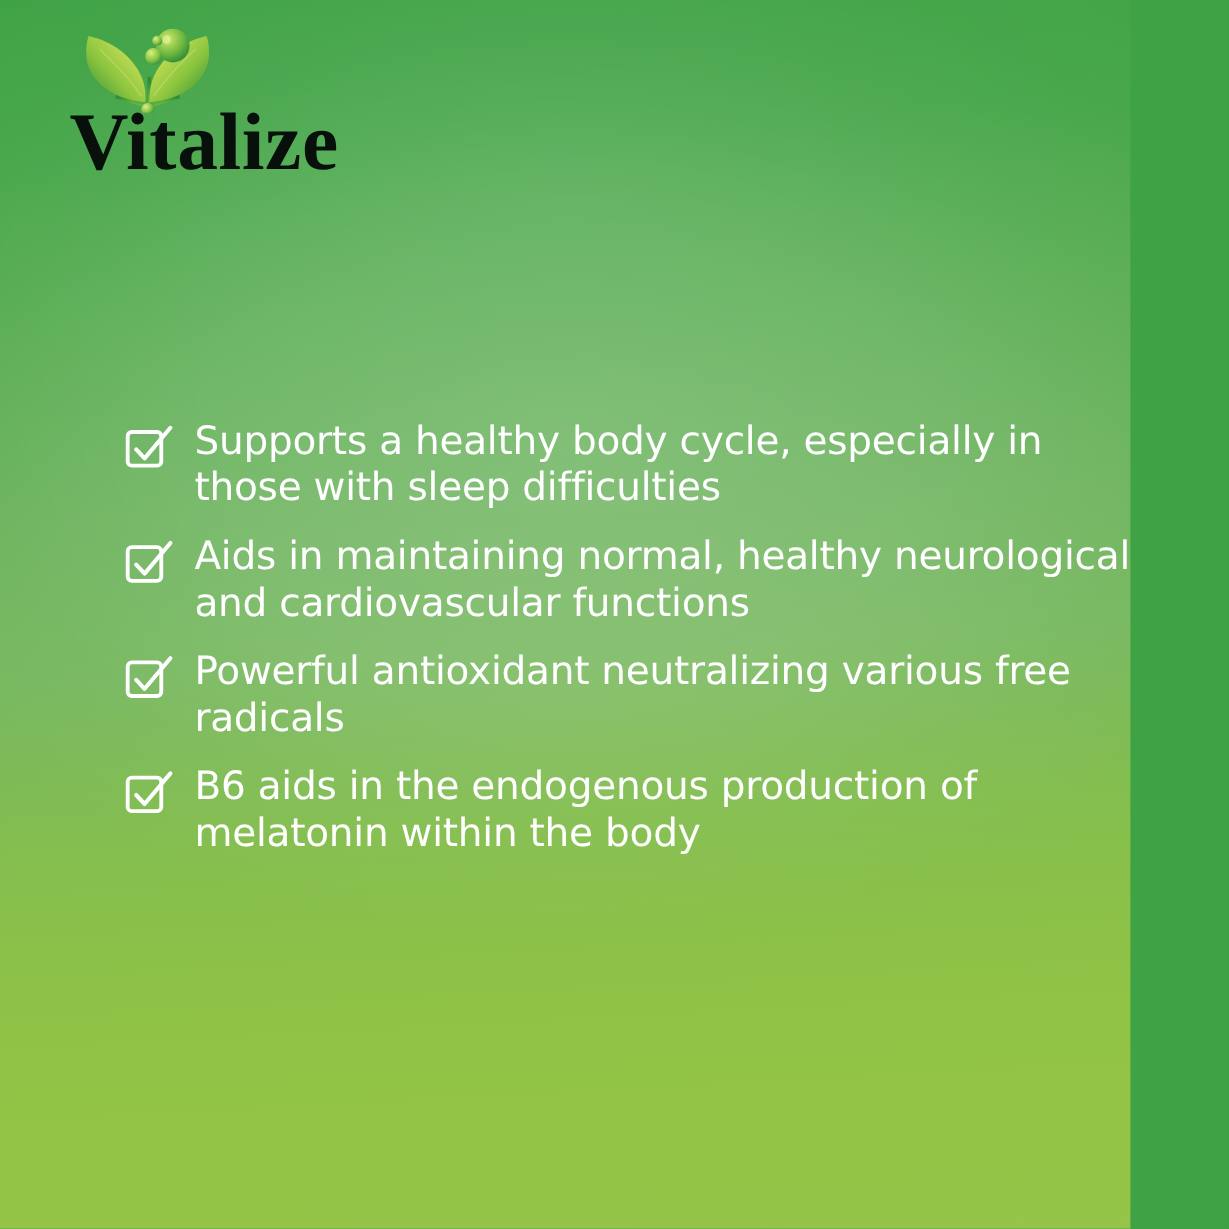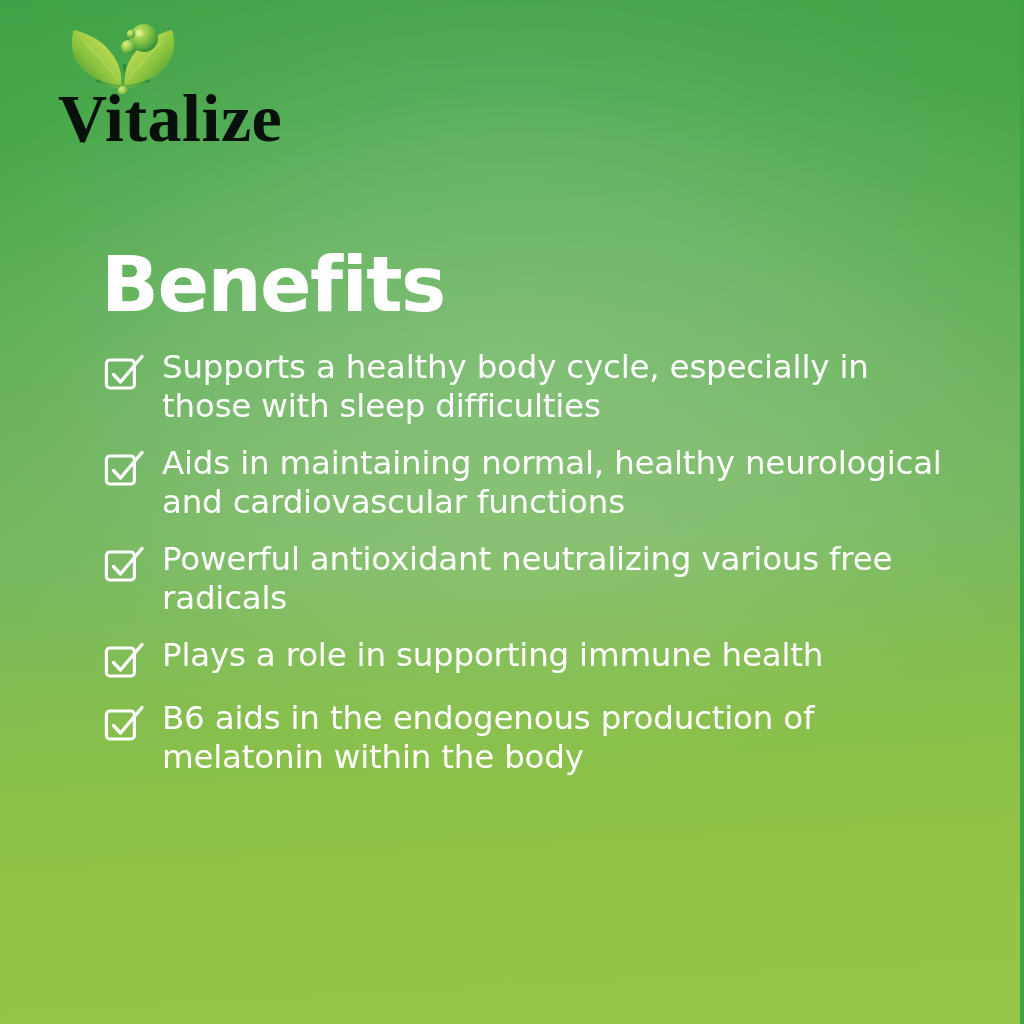--- a/index.html
+++ b/index.html
@@ -10,21 +10,21 @@
   body {
     width: 1024px;
     height: 1024px;
     overflow: hidden;
     font-family: "Liberation Sans", sans-serif;
     background: #3fa244;
   }
 
   .canvas {
     position: relative;
-    width: 1020px;
+    width: 942px;
     height: 1024px;
     overflow: hidden;
     background:
       radial-gradient(ellipse 780px 520px at 50% 36%,
         rgba(255,255,255,0.16) 0%,
         rgba(255,255,255,0.10) 38%,
         rgba(255,255,255,0.03) 62%,
         rgba(255,255,255,0.00) 80%),
       radial-gradient(ellipse 1200px 760px at 50% 14%,
         rgba(255,255,255,0.07) 0%,
@@ -168,21 +168,20 @@
         <circle cx="78" cy="16" r="14" fill="url(#bub1)"></circle>
         <circle cx="62" cy="25" r="7" fill="url(#bub2)"></circle>
         <circle cx="65" cy="12" r="4.2" fill="url(#bub2)"></circle>
         <circle cx="57" cy="69" r="5.2" fill="url(#bub2)"></circle>
         <circle cx="73" cy="11" r="3.6" fill="#ecf5a8" opacity="0.55"></circle>
       </svg>
     </div>
     <div class="logo-word">Vitalize</div>
   </div>
 
-  <div class="heading">Benefits</div>
 
   <div class="benefits">
 
     <div class="benefit">
       <span class="check-icon">
         <svg viewBox="0 0 42 40" width="42" height="40" xmlns="http://www.w3.org/2000/svg">
           <rect x="2.4" y="7" width="28" height="28" rx="3.5" ry="3.5" fill="none" stroke="#ffffff" stroke-width="3.2"></rect>
           <path d="M9.5 21.5 L16.5 29 L38 3.5" fill="none" stroke="#ffffff" stroke-width="3.4" stroke-linecap="round" stroke-linejoin="round"></path>
         </svg>
       </span>
@@ -202,29 +201,20 @@
     <div class="benefit">
       <span class="check-icon">
         <svg viewBox="0 0 42 40" width="42" height="40" xmlns="http://www.w3.org/2000/svg">
           <rect x="2.4" y="7" width="28" height="28" rx="3.5" ry="3.5" fill="none" stroke="#ffffff" stroke-width="3.2"></rect>
           <path d="M9.5 21.5 L16.5 29 L38 3.5" fill="none" stroke="#ffffff" stroke-width="3.4" stroke-linecap="round" stroke-linejoin="round"></path>
         </svg>
       </span>
       <span class="benefit-text">Powerful antioxidant neutralizing various free radicals</span>
     </div>
 
-    <div class="benefit">
-      <span class="check-icon">
-        <svg viewBox="0 0 42 40" width="42" height="40" xmlns="http://www.w3.org/2000/svg">
-          <rect x="2.4" y="7" width="28" height="28" rx="3.5" ry="3.5" fill="none" stroke="#ffffff" stroke-width="3.2"></rect>
-          <path d="M9.5 21.5 L16.5 29 L38 3.5" fill="none" stroke="#ffffff" stroke-width="3.4" stroke-linecap="round" stroke-linejoin="round"></path>
-        </svg>
-      </span>
-      <span class="benefit-text">Plays a role in supporting immune health</span>
-    </div>
 
     <div class="benefit">
       <span class="check-icon">
         <svg viewBox="0 0 42 40" width="42" height="40" xmlns="http://www.w3.org/2000/svg">
           <rect x="2.4" y="7" width="28" height="28" rx="3.5" ry="3.5" fill="none" stroke="#ffffff" stroke-width="3.2"></rect>
           <path d="M9.5 21.5 L16.5 29 L38 3.5" fill="none" stroke="#ffffff" stroke-width="3.4" stroke-linecap="round" stroke-linejoin="round"></path>
         </svg>
       </span>
       <span class="benefit-text">B6 aids in the endogenous production of melatonin within the body</span>
     </div>

